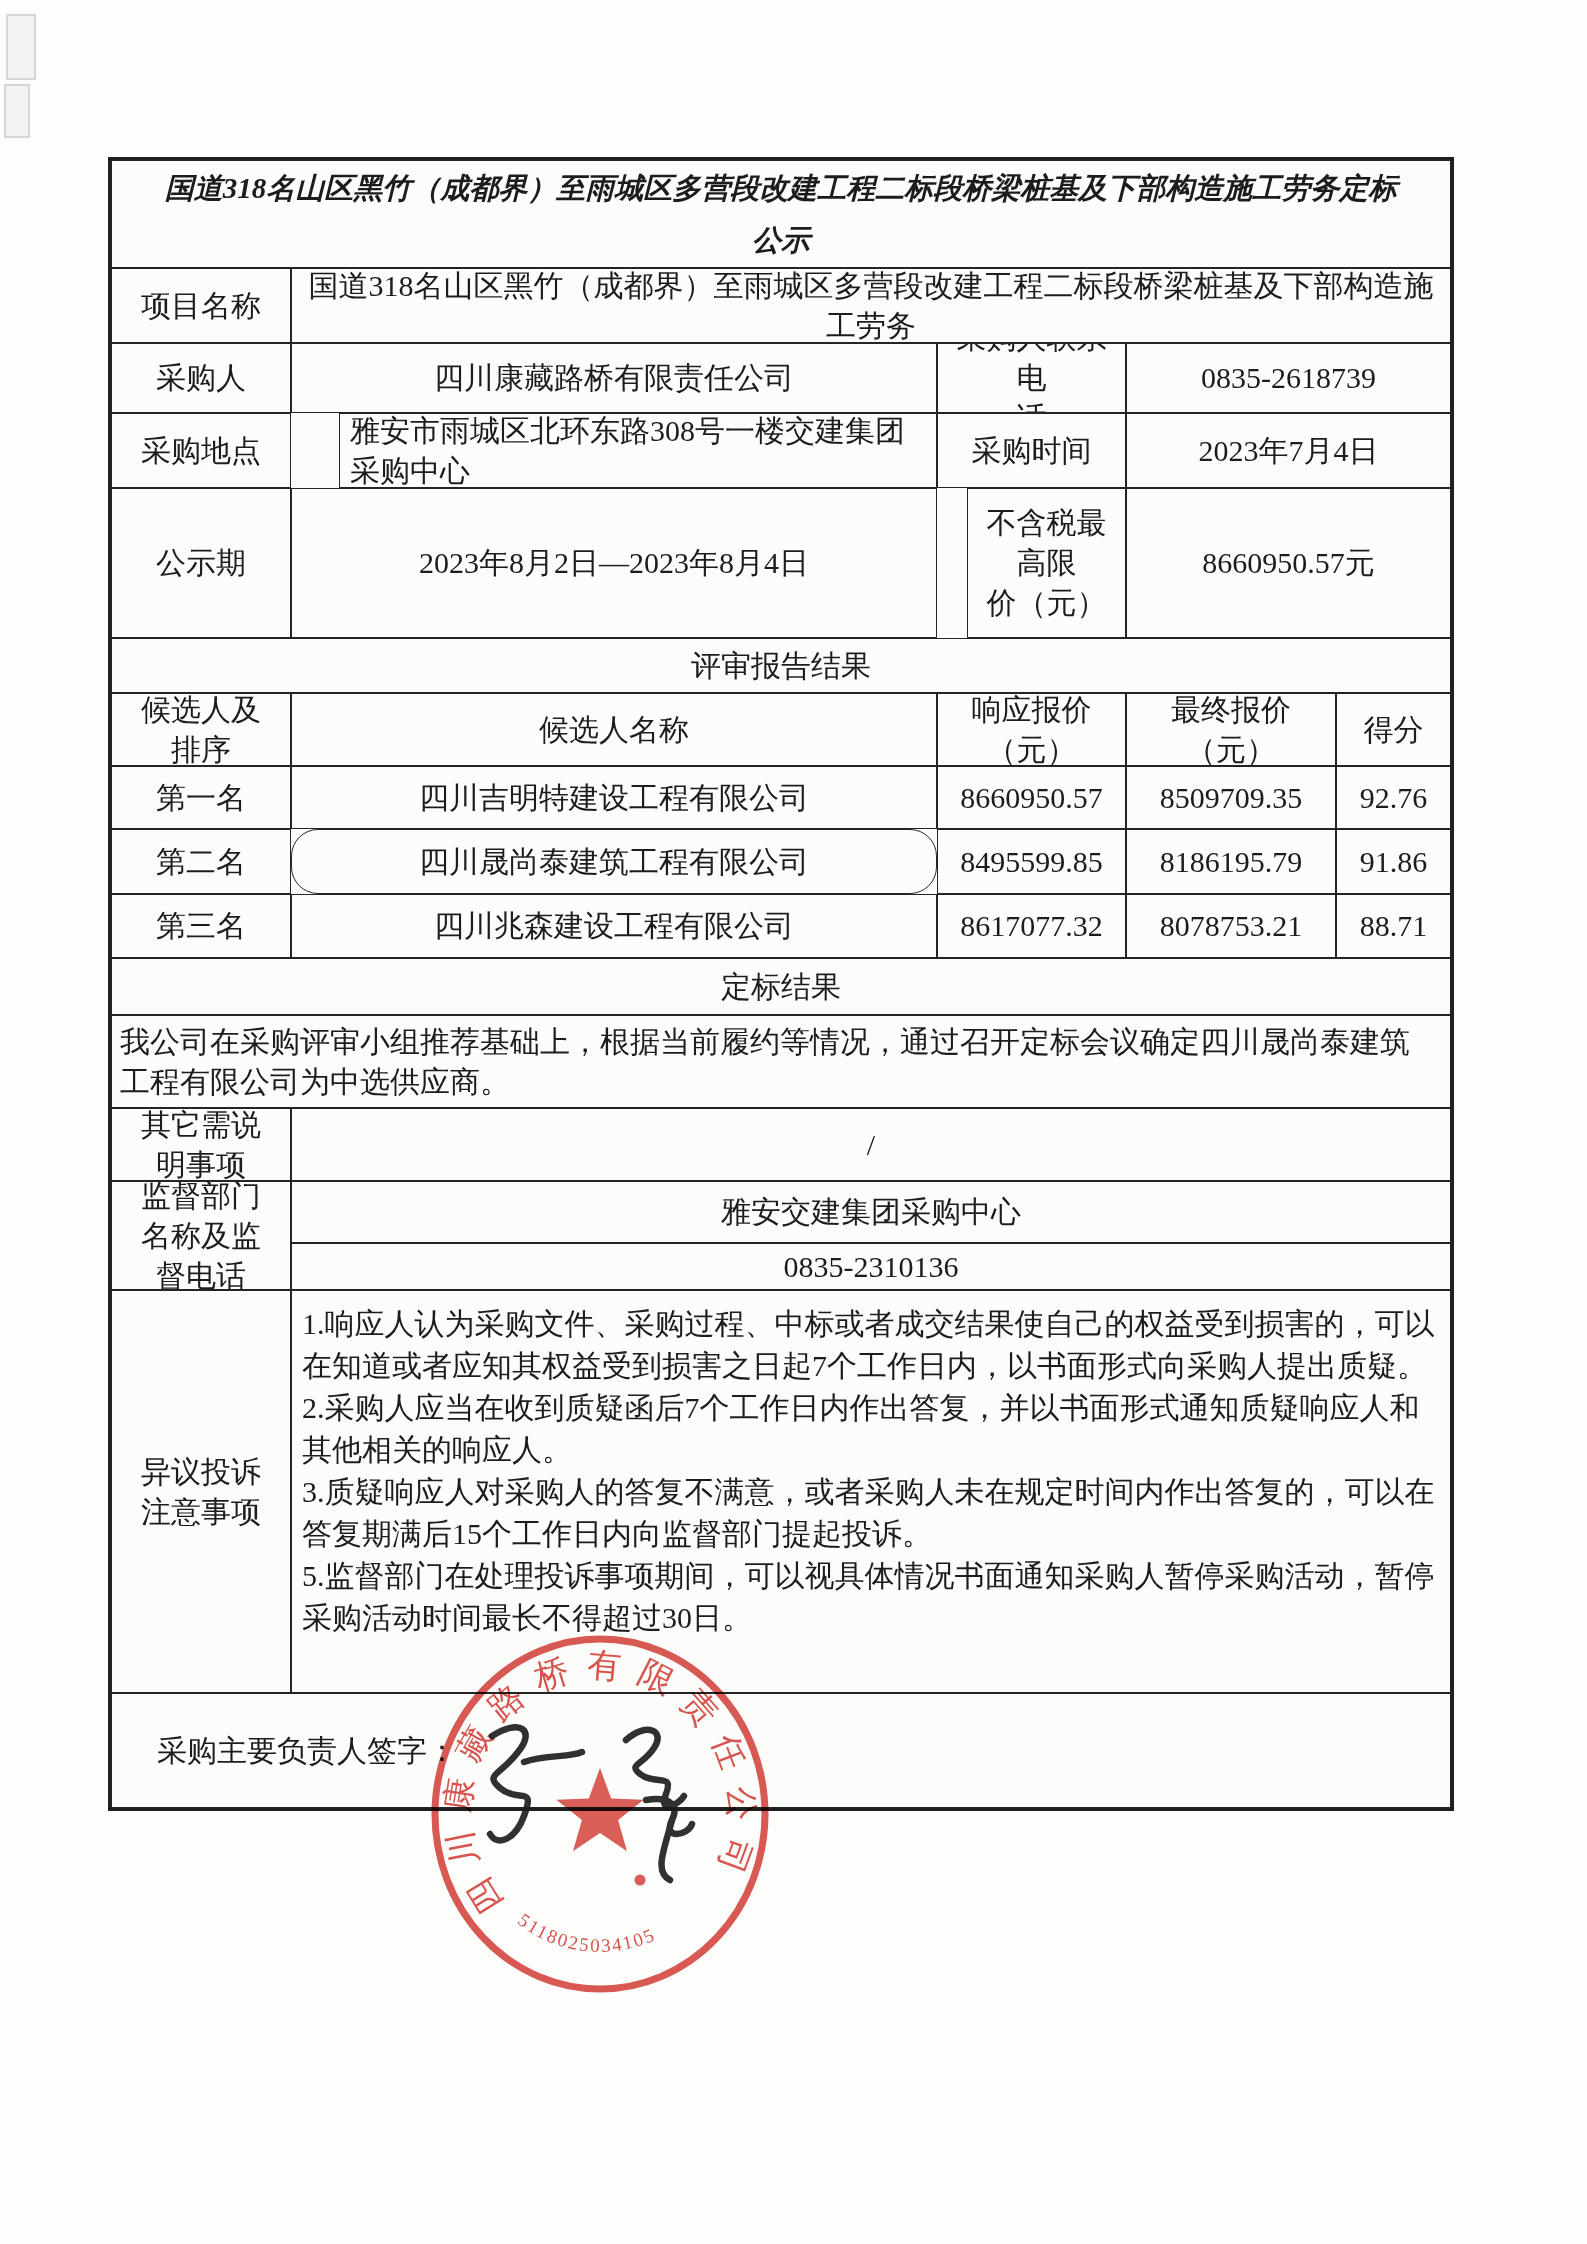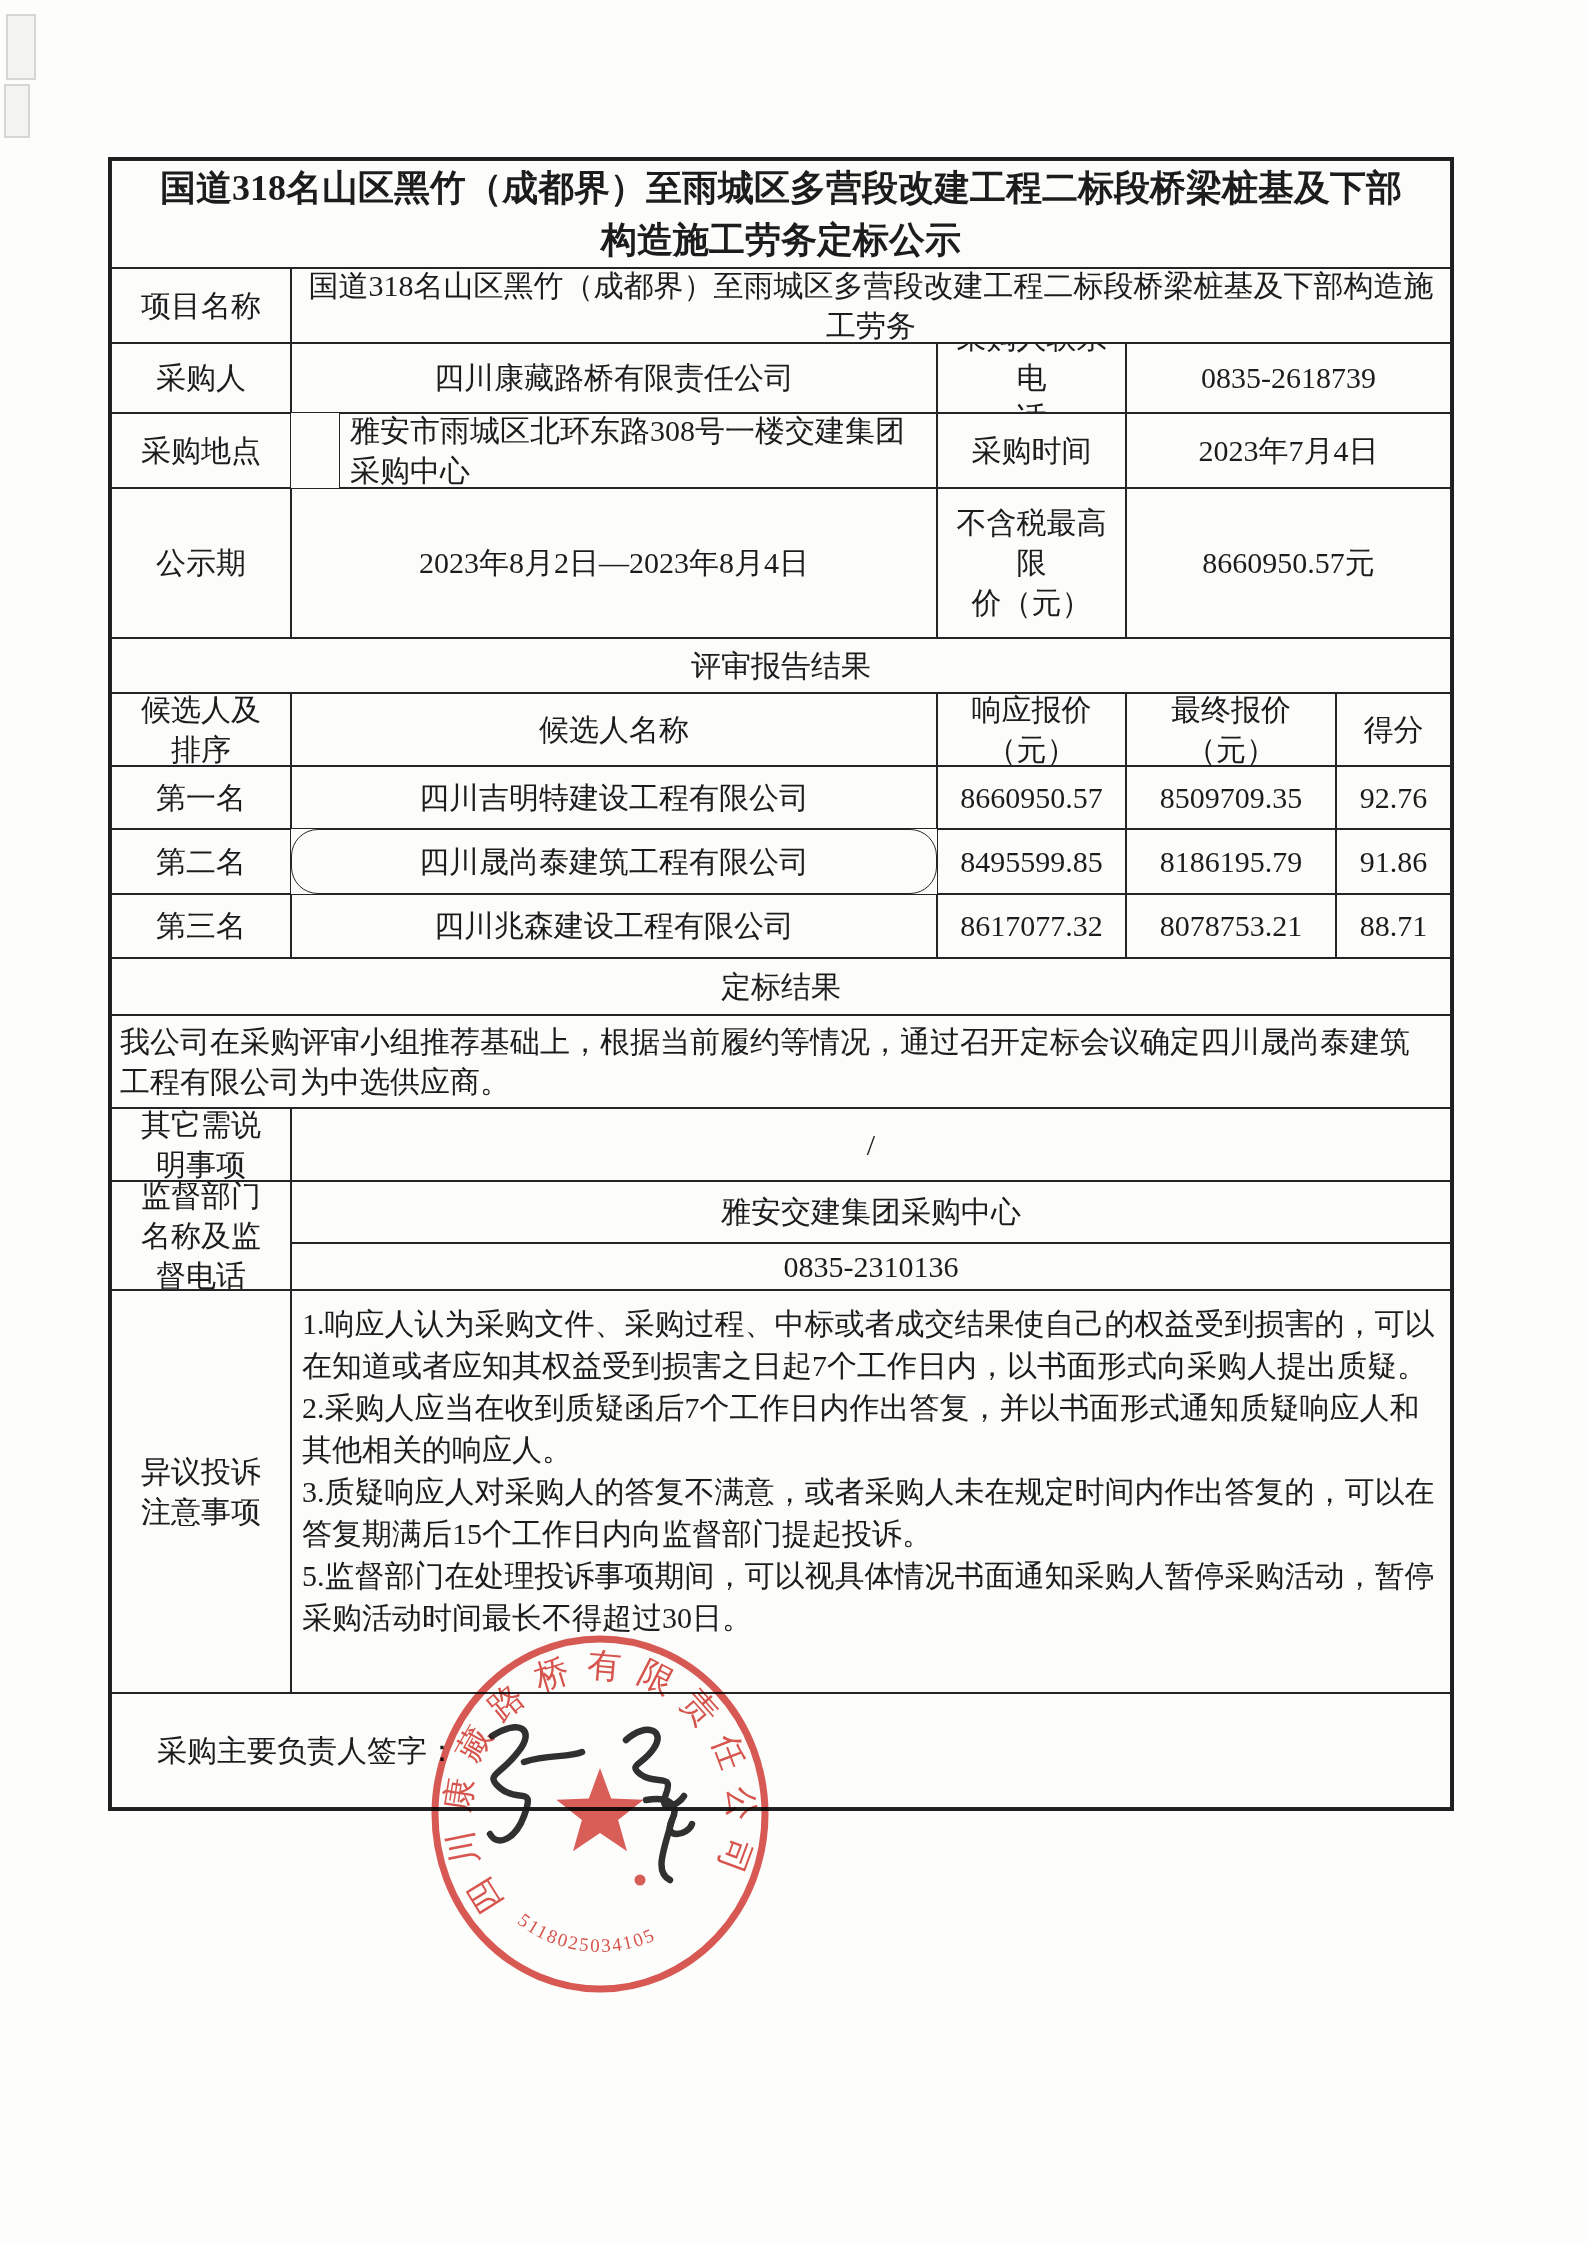--- a/index.html
+++ b/index.html
@@ -27,21 +27,21 @@
     box-sizing:border-box;
     display:flex; align-items:center; justify-content:center;
     text-align:center;
     font-size:30px; line-height:40px;
     padding:0 8px;
     overflow:hidden;
   }
   .label { padding:0 16px; }
   .prewrap { white-space:pre-line; }
   .title-cell {
-    font-weight:bold; font-size:36px; line-height:52px; padding:0 40px;
+    font-weight:bold; font-size:29px; line-height:52px; padding:0 40px;font-style:italic;
   }
   .proj-val { padding:0 10px; }
   .left { justify-content:flex-start; text-align:left; }
   .loc-val { padding:0 10px; }
   .statement {
     justify-content:flex-start; text-align:left;
     padding:0 26px 0 8px;
   }
   .notes-cell {
     align-items:flex-start; justify-content:flex-start; text-align:left;
@@ -77,21 +77,21 @@
 话</div>
   <div class="cell" style="grid-area:3/4/4/6;">0835-2618739</div>
 
   <div class="cell label" style="grid-area:4/1/5/2;">采购地点</div>
   <div class="cell left loc-val" style="grid-area:4/2/5/3;margin-left:48px;">雅安市雨城区北环东路308号一楼交建集团采购中心</div>
   <div class="cell" style="grid-area:4/3/5/4;">采购时间</div>
   <div class="cell" style="grid-area:4/4/5/6;">2023年7月4日</div>
 
   <div class="cell label" style="grid-area:5/1/6/2;">公示期</div>
   <div class="cell" style="grid-area:5/2/6/3;">2023年8月2日—2023年8月4日</div>
-  <div class="cell prewrap" style="grid-area:5/3/6/4;">不含税最高限
+  <div class="cell prewrap" style="grid-area:5/3/6/4;margin-left:30px;">不含税最高限
 价（元）</div>
   <div class="cell" style="grid-area:5/4/6/6;">8660950.57元</div>
 
   <div class="cell" style="grid-area:6/1/7/6;">评审报告结果</div>
 
   <div class="cell label" style="grid-area:7/1/8/2;">候选人及排序</div>
   <div class="cell" style="grid-area:7/2/8/3;">候选人名称</div>
   <div class="cell prewrap" style="grid-area:7/3/8/4;">响应报价
 （元）</div>
   <div class="cell prewrap" style="grid-area:7/4/8/5;">最终报价

